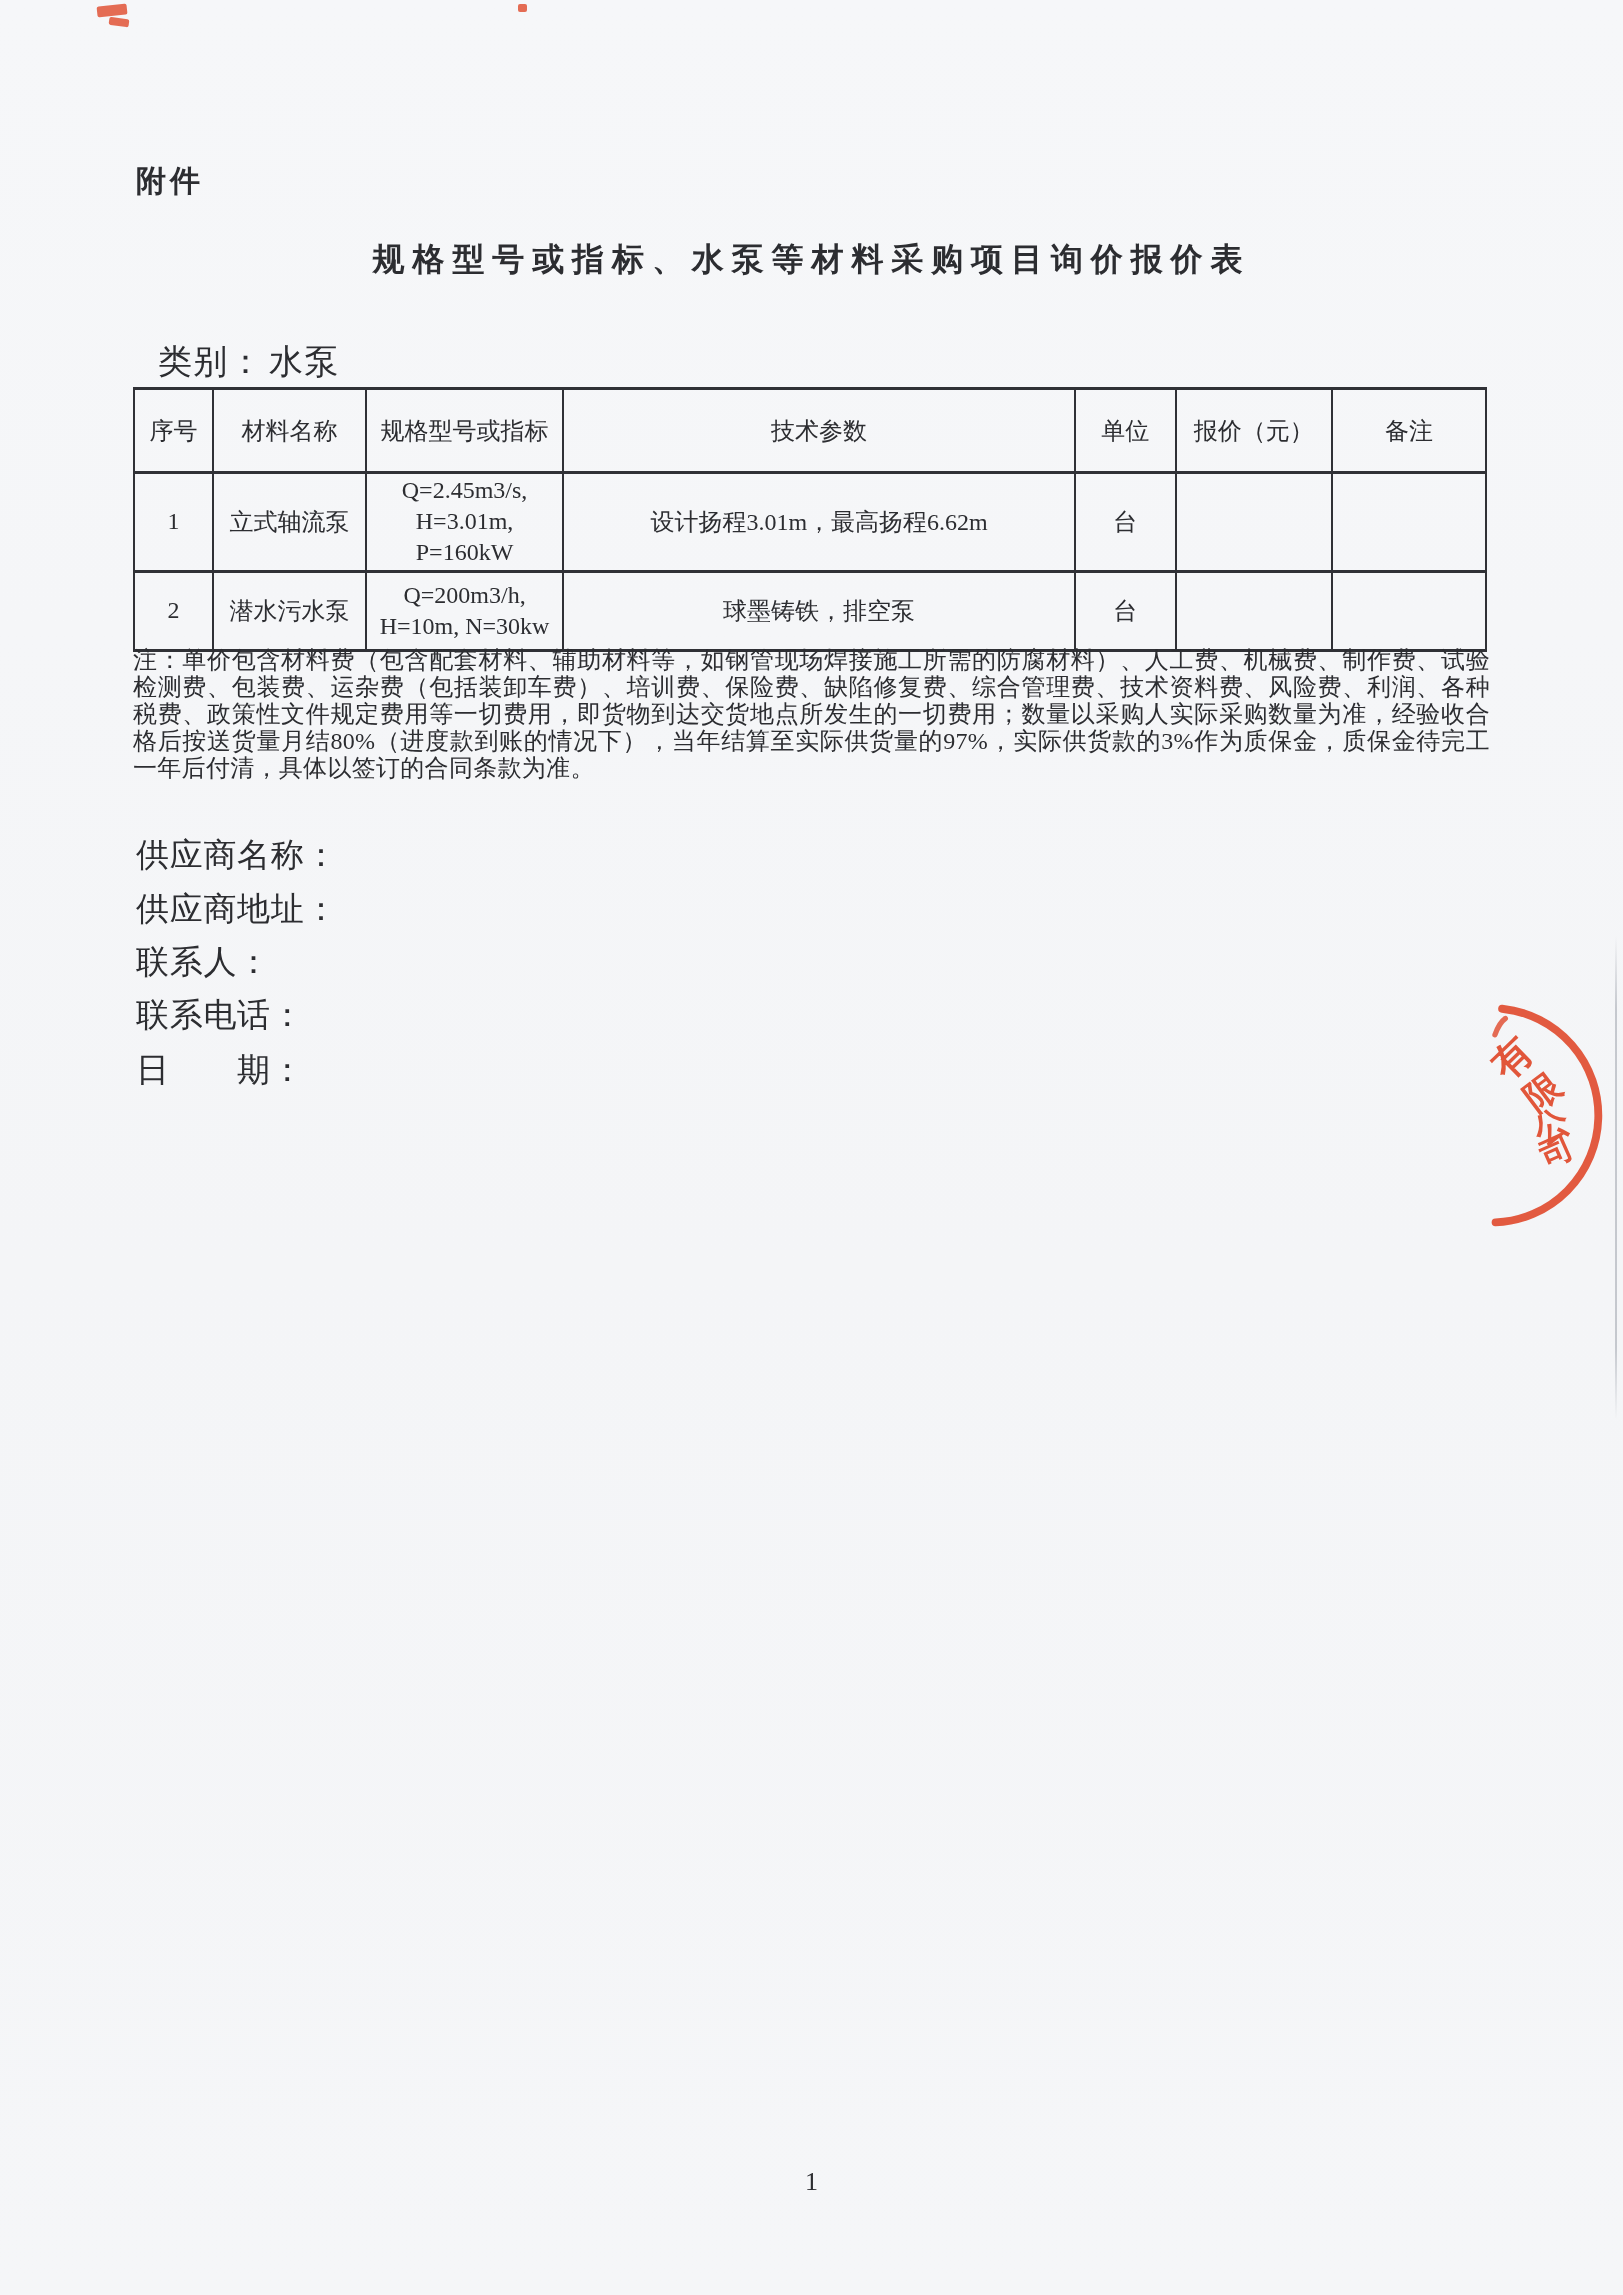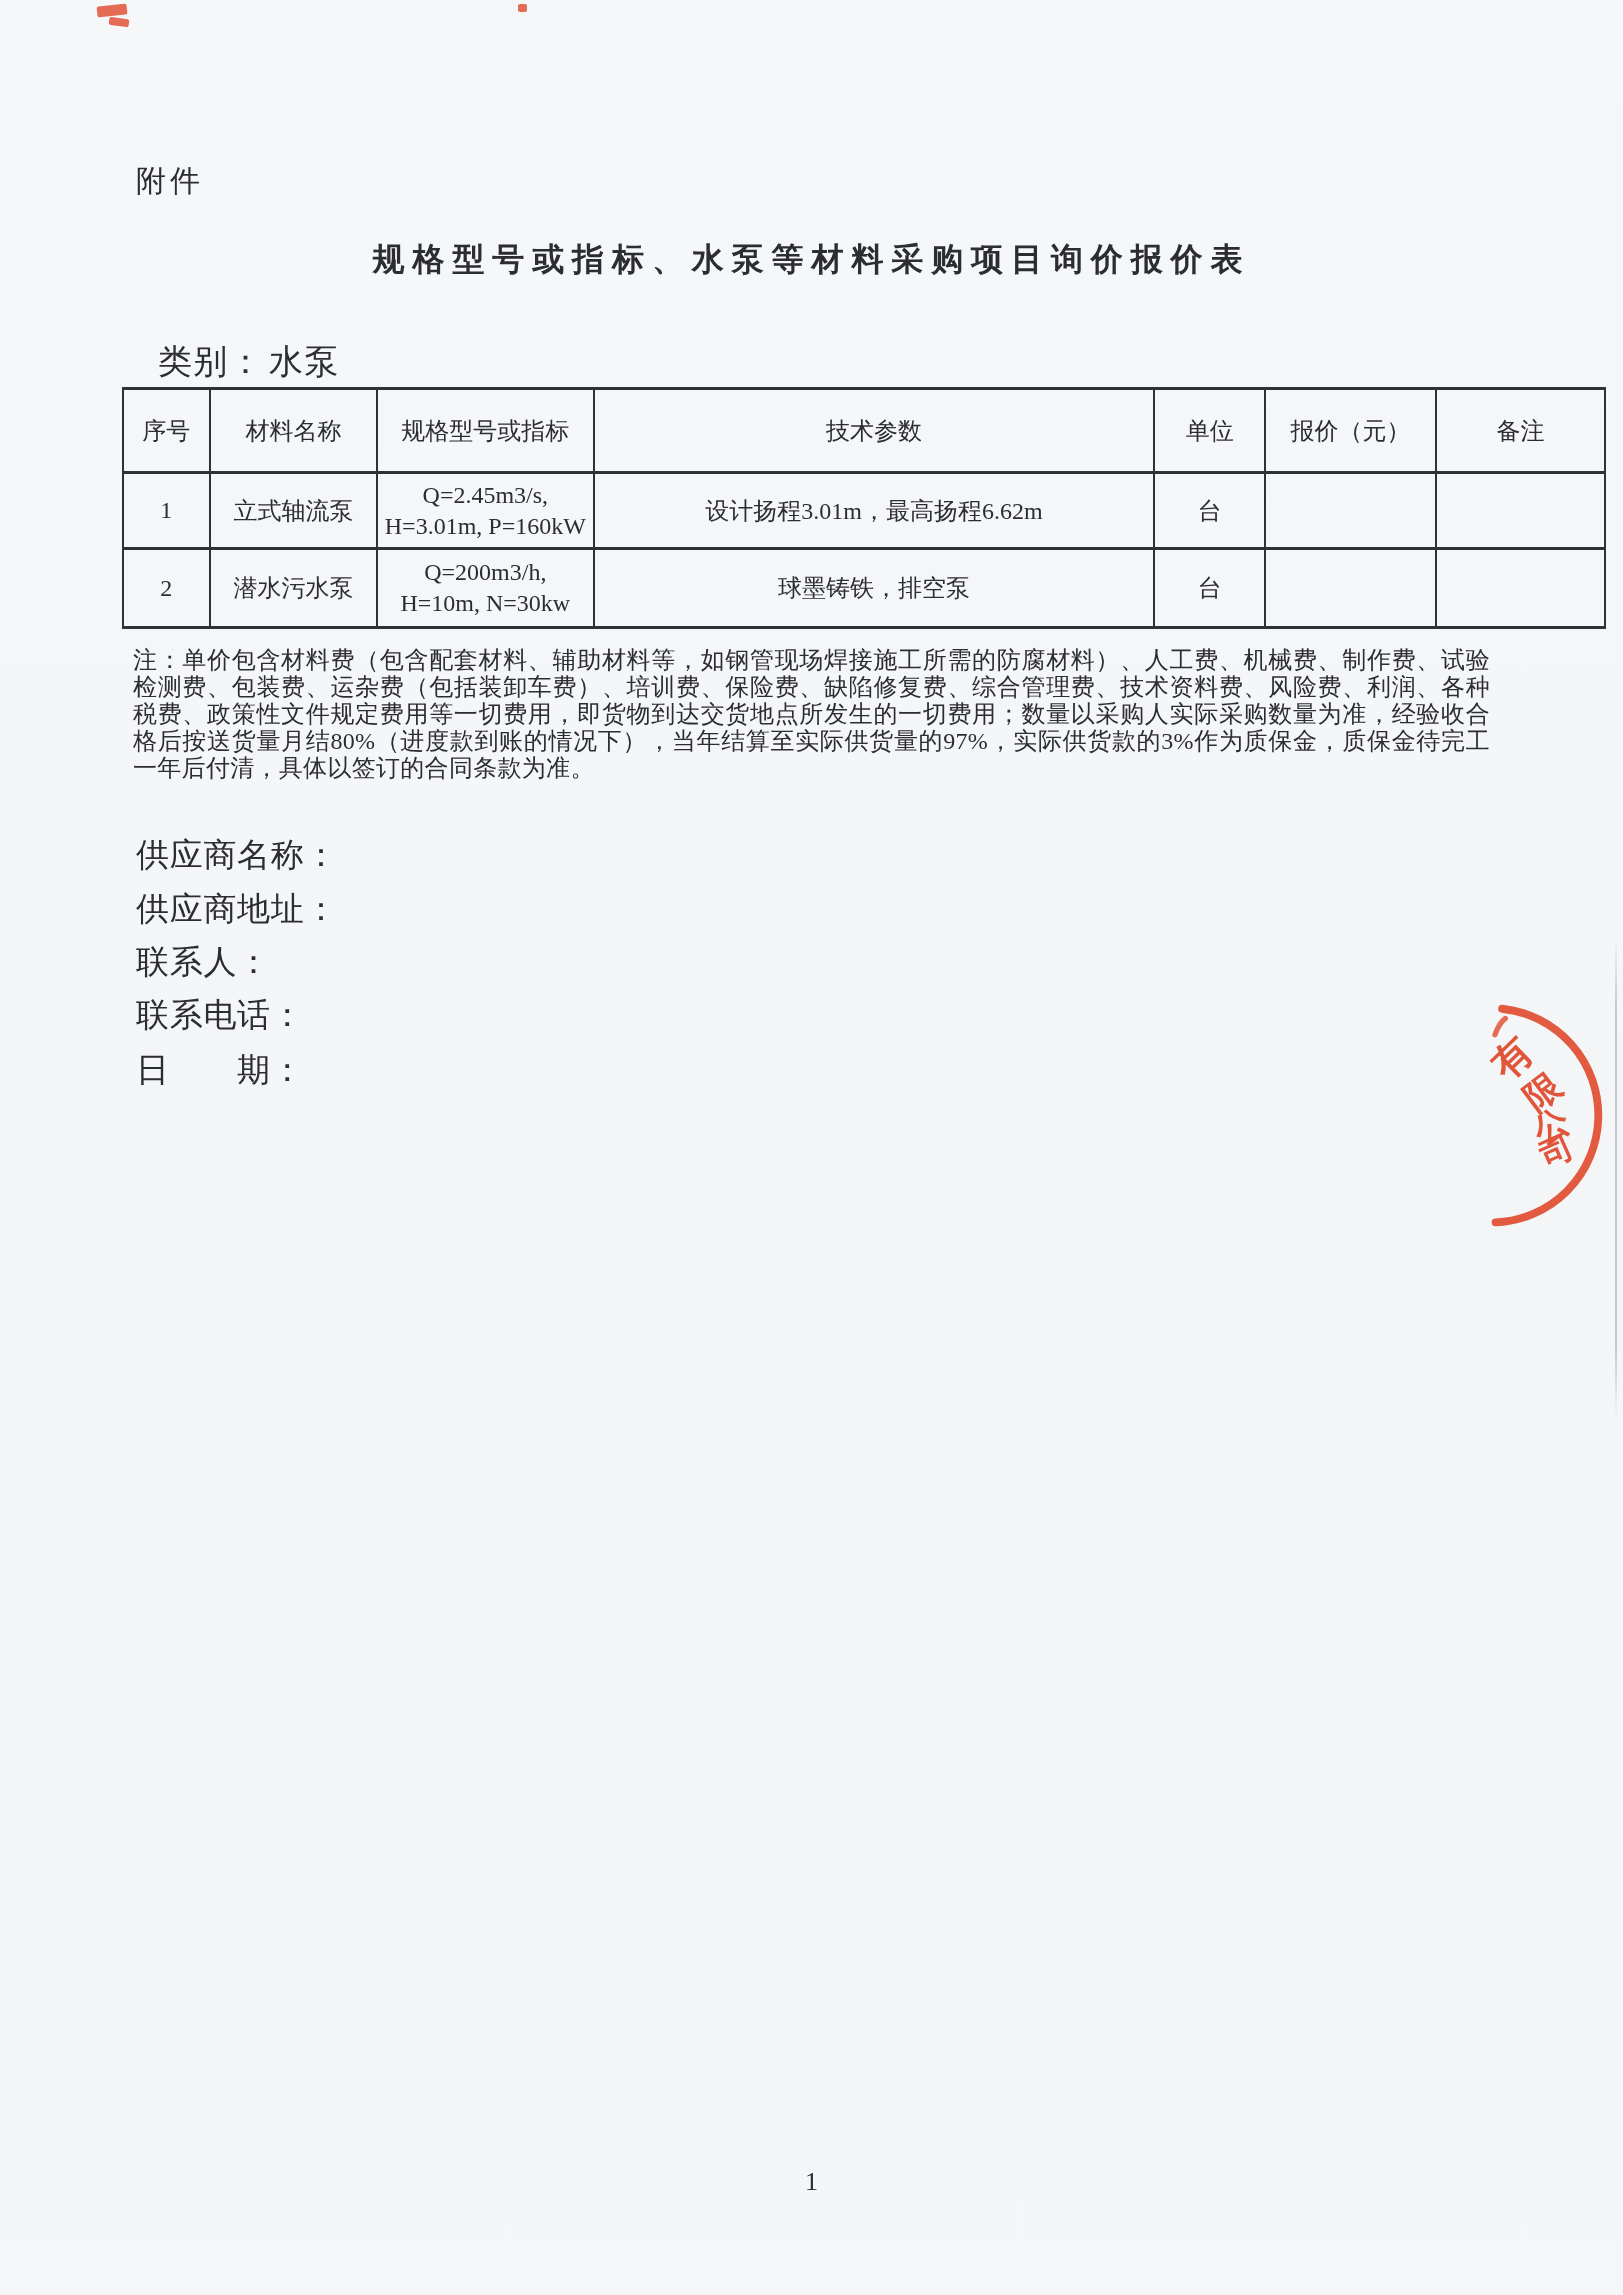--- a/index.html
+++ b/index.html
@@ -4,28 +4,28 @@
 <style>
   html,body{margin:0;padding:0;background:#e9eaee;}
   .page{
     position:relative;
     width:1623px;height:2295px;
     background:linear-gradient(180deg,#f6f7f9 0%,#f4f5f7 55%,#f5f6f8 100%);
     font-family:"Liberation Serif","DejaVu Serif",serif;
     color:#2c2d31;
     overflow:hidden;
   }
-  .attachment{position:absolute;left:136px;top:161px;font-size:30px;letter-spacing:3.9px;}
+  .attachment{position:absolute;left:136px;top:161px;font-size:30px;letter-spacing:3.9px;font-weight:bold;}
   .title{position:absolute;left:0;top:238px;width:100%;margin:0;text-align:center;
          font-size:32px;font-weight:bold;letter-spacing:7.9px;}
   .category{position:absolute;left:132px;top:339px;font-size:34px;letter-spacing:1.3px;margin-left:26px;}
   .category .cat-value{margin-left:5.2px;}
 
   table.quote{
-    position:absolute;left:122px;top:387px;width:1484px;
+    position:absolute;left:133px;top:387px;width:1354px;
     border-collapse:collapse;table-layout:fixed;font-size:24px;color:#2c2d31;
   }
   table.quote th,table.quote td{
     border:2px solid #303136;border-top-width:3.3px;border-bottom-width:3.3px;
     text-align:center;vertical-align:middle;padding:1.3px 6.5px;font-weight:normal;
     overflow:hidden;
   }
   tr.head-row{height:84px;}
   tr.data-row-1{height:76px;}
   tr.data-row-2{height:79px;}

